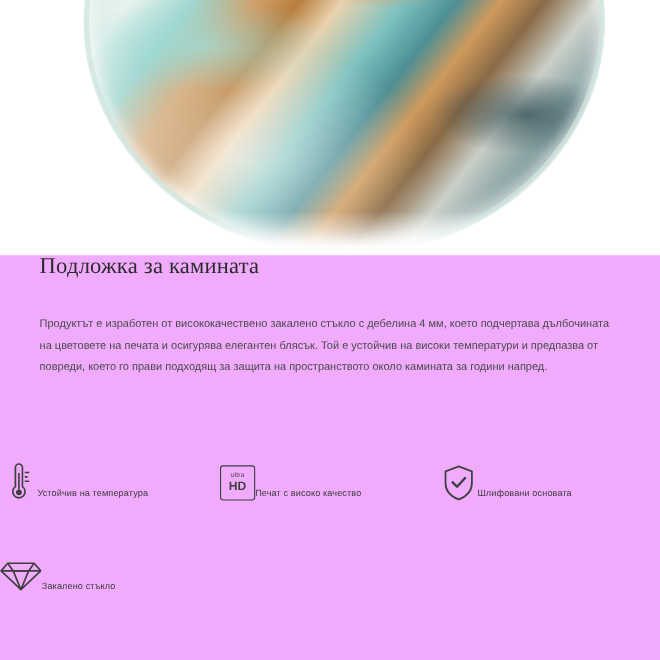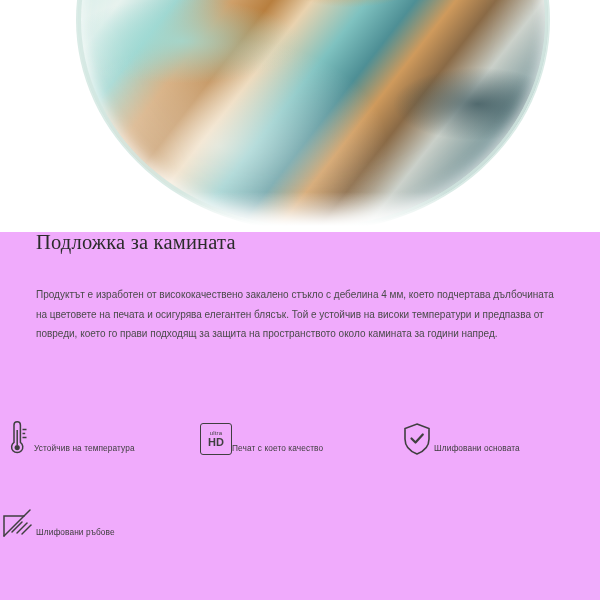--- a/index.html
+++ b/index.html
@@ -223,42 +223,42 @@
       <div class="cap">Устойчив на температура</div>
     </div>
 
     <div class="feature">
       <div class="ico">
         <div class="hd-box">
           <span class="t1">ultra</span>
           <span class="t2">HD</span>
         </div>
       </div>
-      <div class="cap">Печат с което качество</div>
+      <div class="cap">Печат с високо качество</div>
     </div>
 
     <div class="feature">
       <div class="ico">
         <svg width="34" height="40" viewBox="0 0 34 40">
           <path d="M17 5 L29 9.5 V20 C29 27.5 23.5 32.5 17 35 C10.5 32.5 5 27.5 5 20 V9.5 Z" fill="none" stroke="#3f3f3f" stroke-width="1.6"></path>
           <path d="M11.5 19.5 L15.5 23.5 L22.8 15.5" fill="none" stroke="#3f3f3f" stroke-width="2.2" stroke-linecap="round" stroke-linejoin="round"></path>
         </svg>
       </div>
       <div class="cap">Шлифовани основата</div>
     </div>
 
-
-    <div class="feature">
-      <div class="ico">
-        <svg width="36" height="34" viewBox="0 0 36 34" fill="none" stroke="#3f3f3f" stroke-width="1.5" stroke-linecap="round">
-          <path d="M4 30 L4 10 L24 10"></path>
-          <path d="M4 30 L30 4"></path>
-          <line x1="12" y1="26" x2="22" y2="16"></line>
-          <line x1="17" y1="27" x2="27" y2="17"></line>
-          <line x1="22" y1="28" x2="31" y2="19"></line>
+    <div class="feature">
+      <div class="ico">
+        <svg width="38" height="34" viewBox="0 0 38 34" fill="none" stroke="#3f3f3f" stroke-width="1.5" stroke-linejoin="round">
+          <path d="M7 6 H31 L37 13 L19 30 L1 13 Z"></path>
+          <path d="M1 13 H37"></path>
+          <path d="M7 6 L12 13 L19 30"></path>
+          <path d="M31 6 L26 13 L19 30"></path>
+          <path d="M12 13 H26"></path>
         </svg>
       </div>
-      <div class="cap">Шлифовани ръбове</div>
-    </div>
+      <div class="cap">Закалено стъкло</div>
+    </div>
+
 
 
   </div>
 </div>
 
 </body></html>

